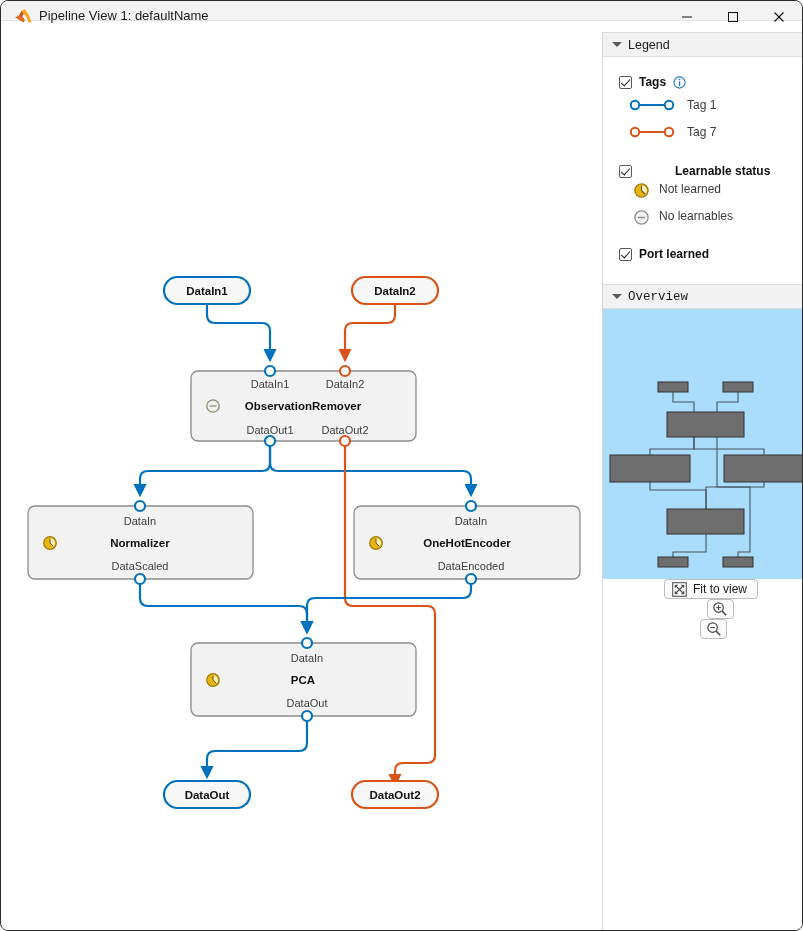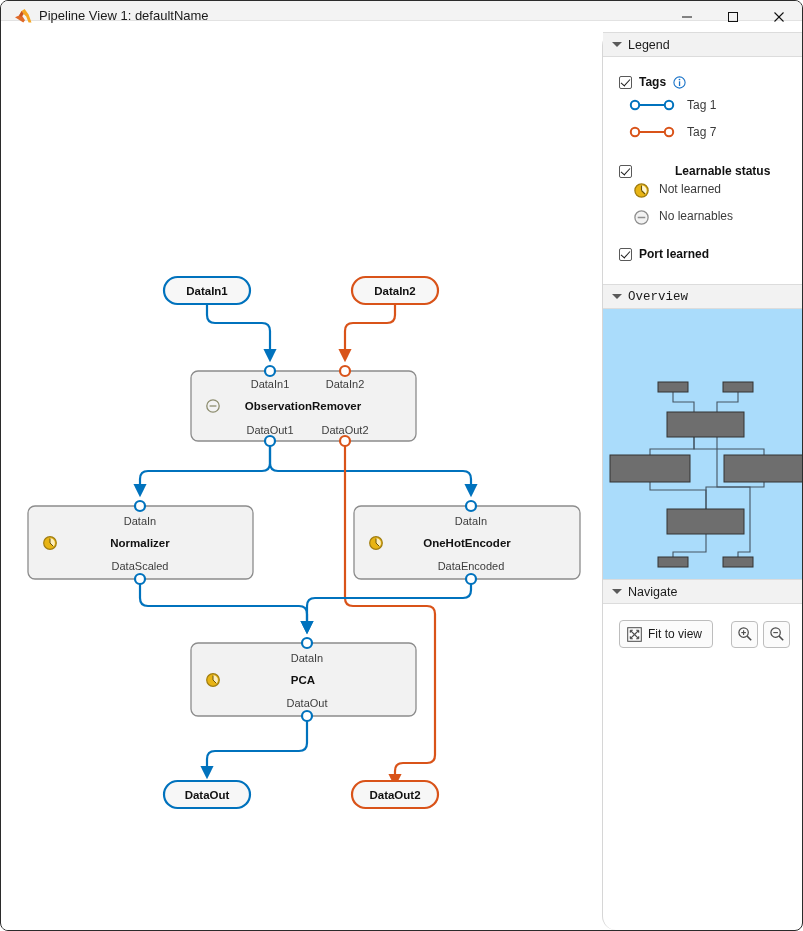--- a/index.html
+++ b/index.html
@@ -18,21 +18,21 @@
   #btn-min{right:92px;}
   #btn-max{right:46px;}
   #btn-close{right:0px;}
 
   
   .canvas{position:absolute;left:1px;top:31px;width:600px;height:898px;background:#fff;overflow:hidden;}
   .canvas svg{position:absolute;left:0;top:0;}
 
   
   .rpanel{position:absolute;left:601px;top:31px;width:201px;height:898px;background:#fff;
-          border-left:1px solid #d6d6d6;box-sizing:border-box;border-radius:14px;}
+          border-left:1px solid #d6d6d6;box-sizing:border-box;}
   .sect-hdr{position:relative;height:23px;background:#f2f2f2;border-bottom:1px solid #dcdcdc;
             border-top:1px solid #dcdcdc;display:flex;align-items:center;}
   .sect-hdr .caret{margin-left:9px;margin-right:7px;width:9px;height:9px;position:relative;}
   .sect-hdr .caret:after{content:"";position:absolute;left:0;top:2px;border-left:5px solid transparent;
             border-right:5px solid transparent;border-top:5px solid #5a5a5a;}
   .sect-hdr .stitle{font-size:12.5px;color:#1b1b1b;}
 
   .legendbody{padding:10px 0 0 0;}
   .chkrow{display:flex;align-items:flex-end;height:22px;padding-left:16px;margin-bottom:4px;}
   .chk{width:13px;height:13px;border:1px solid #595959;background:#fff;border-radius:2px;
@@ -45,21 +45,21 @@
   .tagrow{display:flex;align-items:center;height:24px;padding-left:26px;margin-bottom:3px;}
   .tagswatch{width:46px;height:14px;margin-right:12px;}
   .tagtext{font-size:12px;color:#3b3b3b;}
 
   .statrow{display:flex;align-items:flex-start;height:25px;padding-left:30px;margin-bottom:2px;}
   .staticon{width:17px;height:17px;margin-right:9px;}
   .stattext{font-size:12px;color:#3b3b3b;}
 
   
   .ovbox{height:270px;background:#aadcfb;position:relative;overflow:hidden;}
-  .navbody{height:60px;display:flex;align-items:center;padding-left:16px;}
+  .navbody{height:60px;display:flex;align-items:center;padding-left:16px;flex-direction:column;}
   .fitbtn{height:26px;padding:0 10px 0 7px;border:1px solid #bdbdbd;border-radius:4px;background:#fbfbfb;
           display:flex;align-items:center;font-size:12px;color:#1b1b1b;cursor:default;}
   .fitbtn .fi{margin-right:6px;display:flex;}
   .zbtn{width:25px;height:25px;border:1px solid #bdbdbd;border-radius:4px;background:#fbfbfb;
         display:flex;align-items:center;justify-content:center;cursor:default;}
   #zoom-in-button{margin-left:18px;}
   #zoom-out-button{margin-left:5px;}
 
   
   .n-title{font-family:"Liberation Sans",sans-serif;font-size:11.5px;font-weight:bold;fill:#111;}
@@ -296,24 +296,20 @@
           <rect x="64" y="103" width="77" height="25"></rect>
           <rect x="7" y="146" width="80" height="27"></rect>
           <rect x="121" y="146" width="80" height="27"></rect>
           <rect x="64" y="200" width="77" height="25"></rect>
           <rect x="55" y="248" width="30" height="10"></rect>
           <rect x="120" y="248" width="30" height="10"></rect>
         </g>
       </svg>
     </div>
 
-    <div class="sect-hdr">
-      <span class="caret"></span>
-      <span class="stitle">Navigate</span>
-    </div>
     <div class="navbody">
       <div class="fitbtn">
         <span class="fi">
           <svg width="15" height="15" viewBox="0 0 15 15">
             <rect x="0.7" y="0.7" width="13.6" height="13.6" fill="none" stroke="#4a4a4a" stroke-width="1"></rect>
             <path d="M3.3,3.3 L7.5,7.5 M3.3,3.3 L3.3,5.8 M3.3,3.3 L5.8,3.3" stroke="#4a4a4a" stroke-width="1.1" fill="none"></path>
             <path d="M11.7,11.7 L7.5,7.5 M11.7,11.7 L11.7,9.2 M11.7,11.7 L9.2,11.7" stroke="#4a4a4a" stroke-width="1.1" fill="none"></path>
             <path d="M11.7,3.3 L7.5,7.5 M11.7,3.3 L9.2,3.3 M11.7,3.3 L11.7,5.8" stroke="#4a4a4a" stroke-width="1.1" fill="none"></path>
             <path d="M3.3,11.7 L7.5,7.5 M3.3,11.7 L5.8,11.7 M3.3,11.7 L3.3,9.2" stroke="#4a4a4a" stroke-width="1.1" fill="none"></path>
           </svg>

